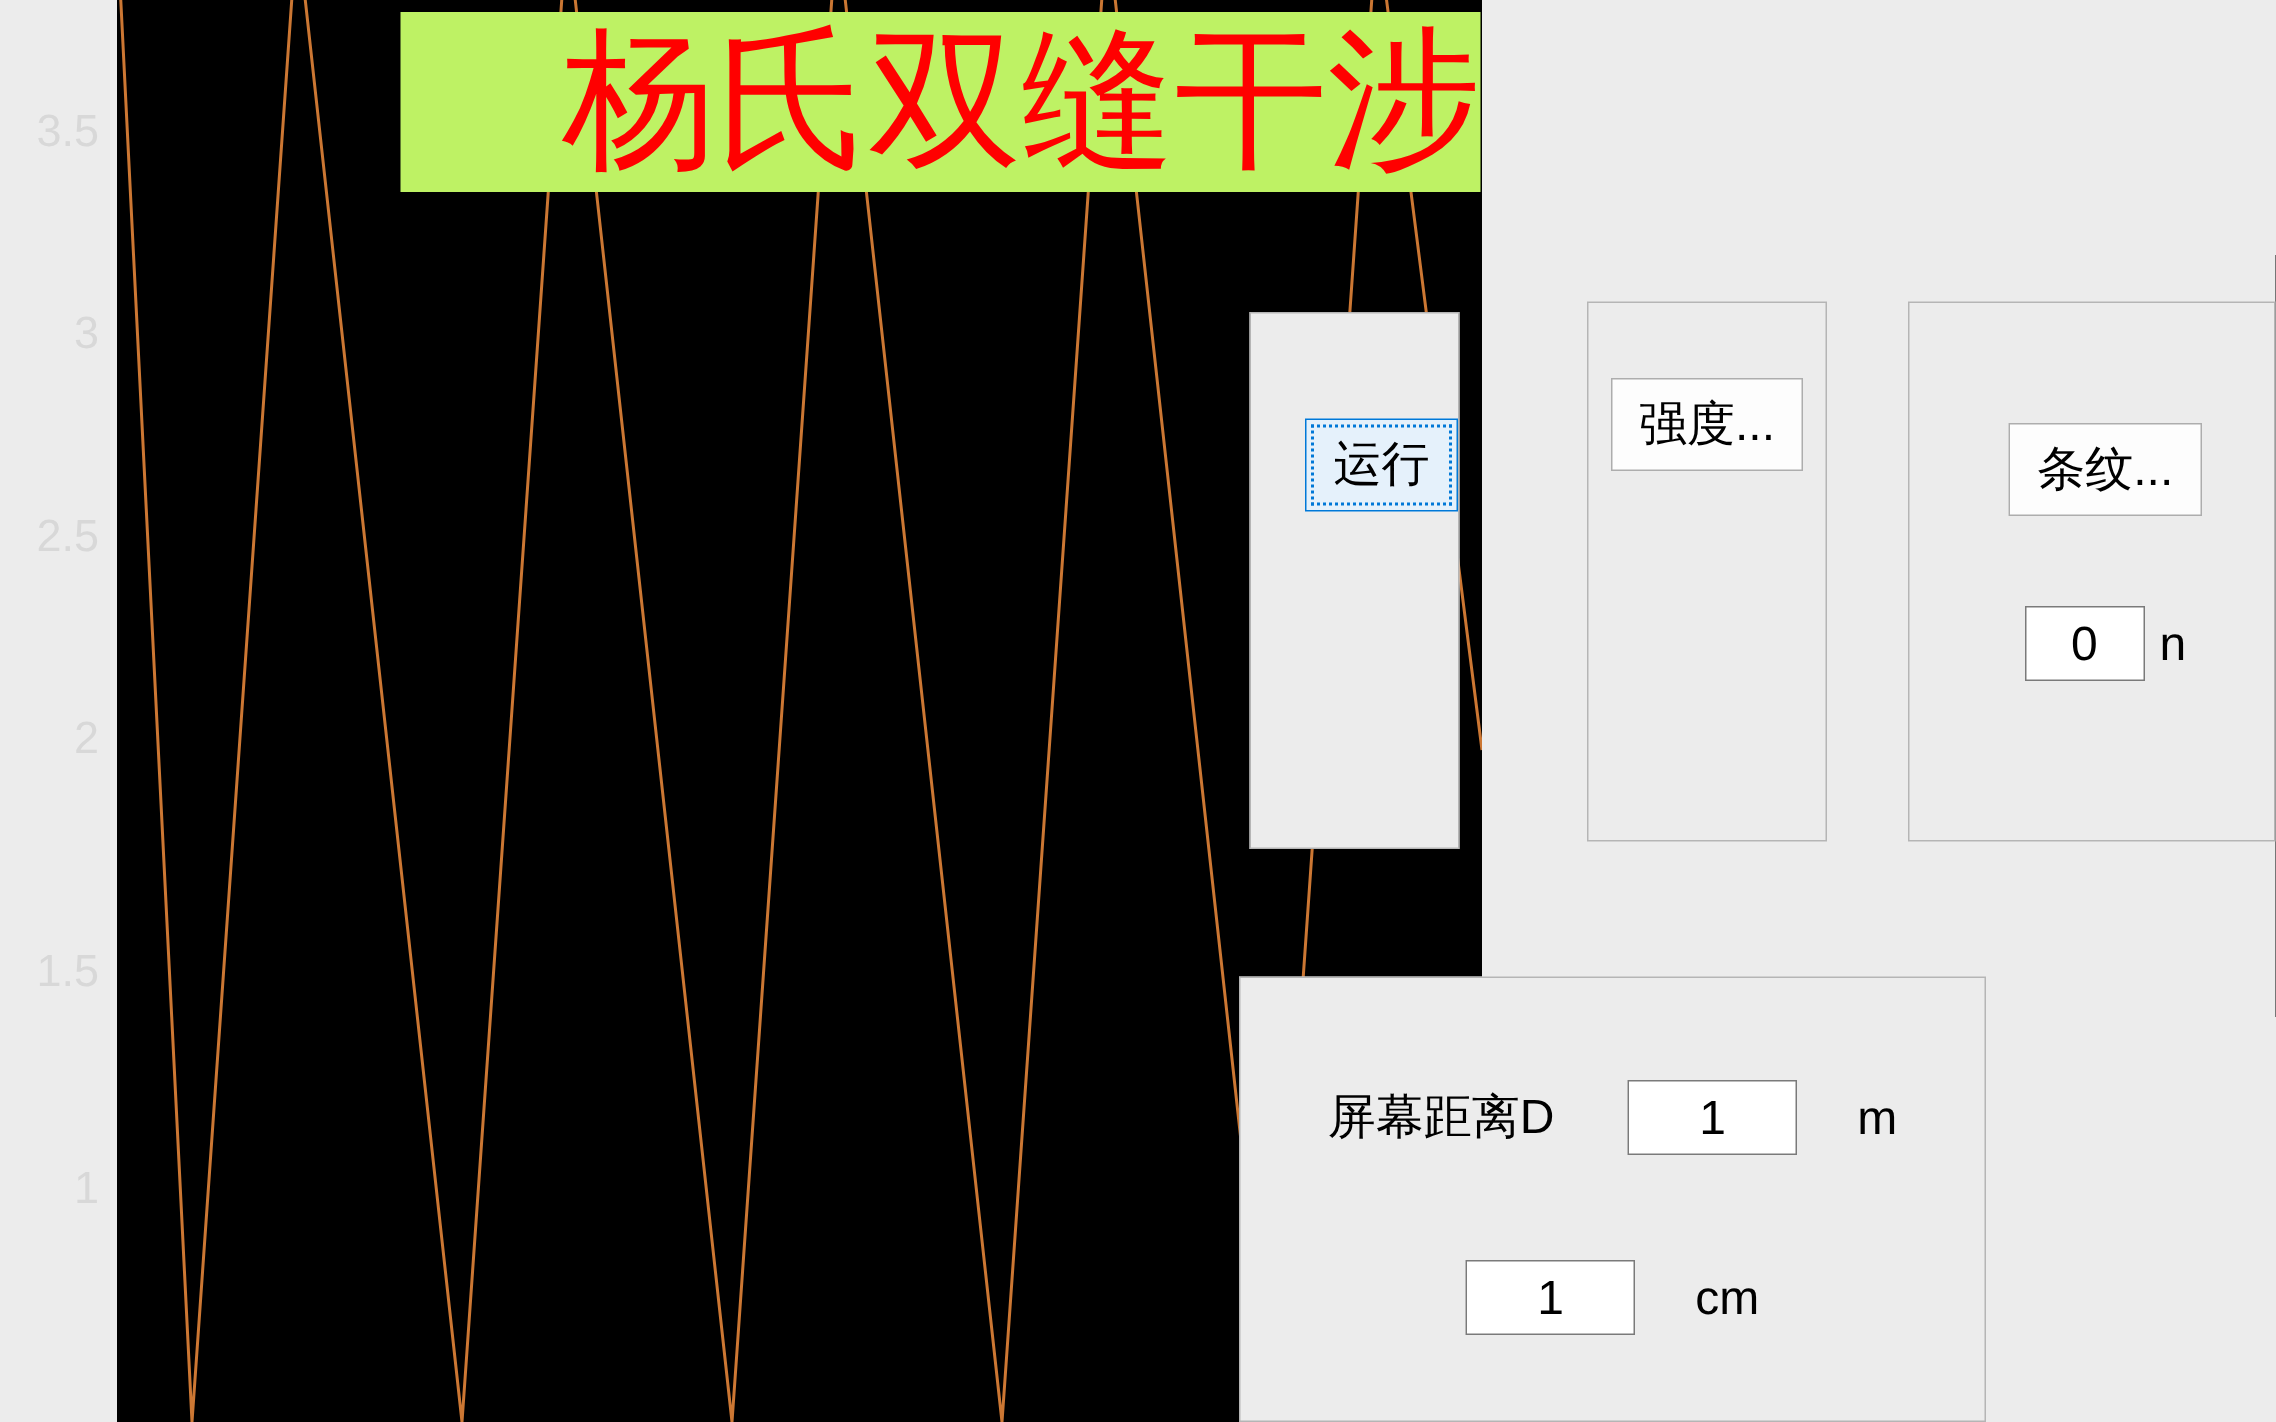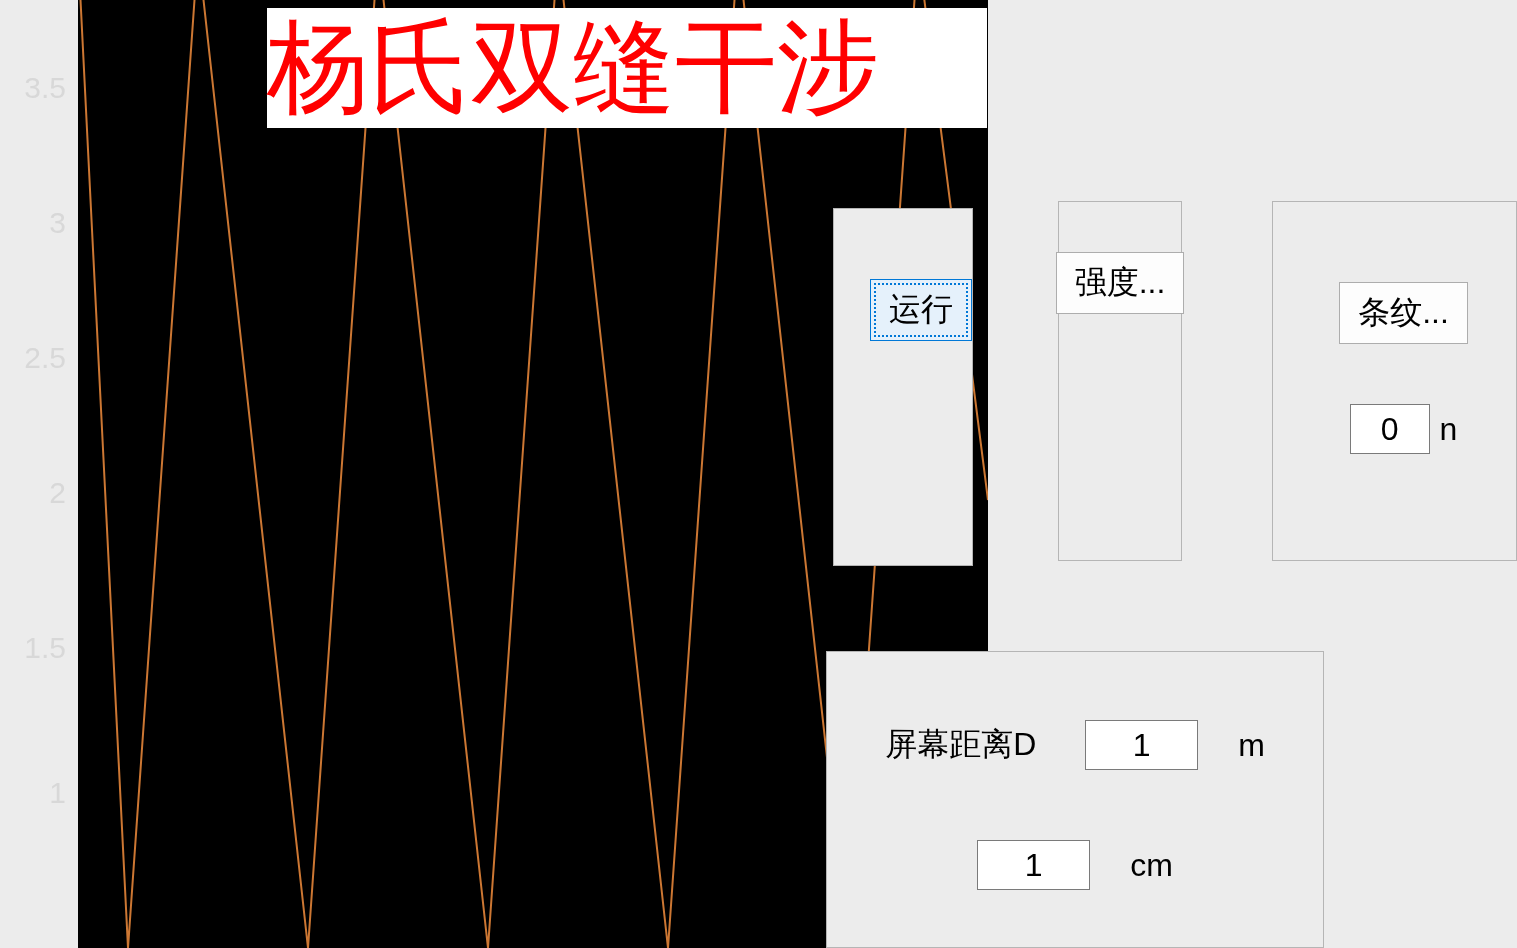--- a/index.html
+++ b/index.html
@@ -41,24 +41,24 @@
       font-size: 30px;
       font-family: Arial, sans-serif;
       transform: translateY(-50%);
     }
     .title-box {
       position: absolute;
       left: 267px;
       top: 8px;
       width: 720px;
       height: 120px;
-      background: #ffffff;
-      display: flex;
-      align-items: center;
-      justify-content: flex-start;
+      background: #bef264;
+      display: flex;
+      align-items: center;
+      justify-content: flex-end;
     }
     .title-text {
       font-family: "KaiTi", "STKaiti", serif;
       font-size: 102px;
       color: #ff0000;
       white-space: nowrap;
       line-height: 1;
     }
     .panel {
       position: absolute;
@@ -73,21 +73,21 @@
       display: flex;
       flex-direction: column;
       align-items: center;
       padding-top: 70px;
       gap: 90px;
       padding-left: 36px;
     }
     .panel-view {
       left: 1058px;
       top: 201px;
-      width: 124px;
+      width: 160px;
       height: 360px;
       display: flex;
       flex-direction: column;
       align-items: center;
       padding-top: 50px;
       gap: 32px;
     }
     .panel-fringe {
       left: 1272px;
       top: 201px;

